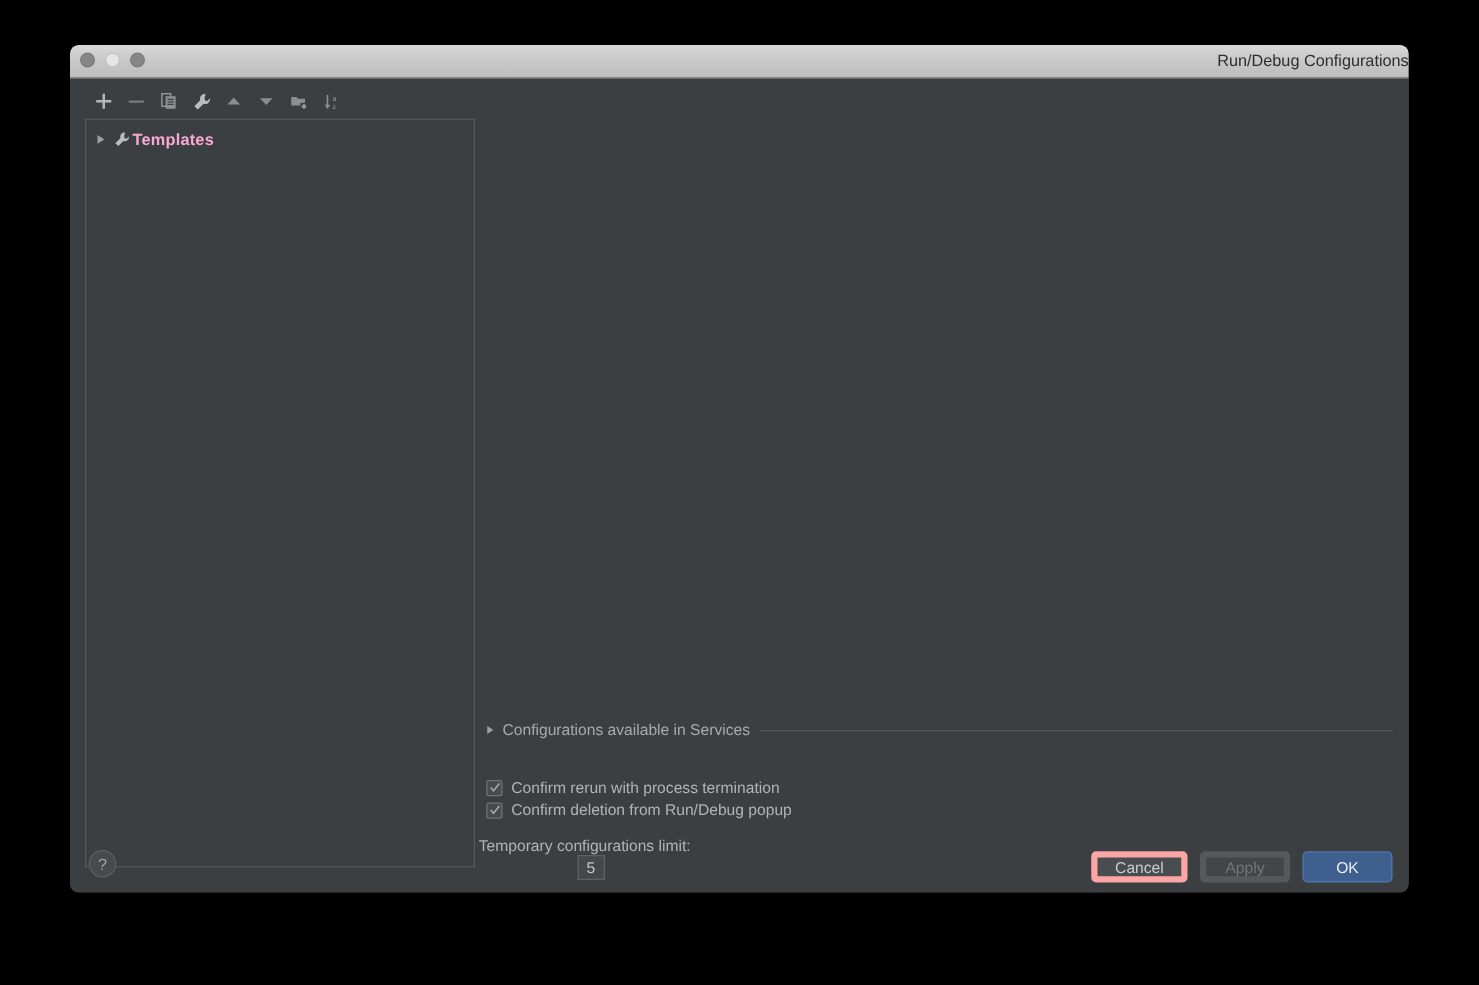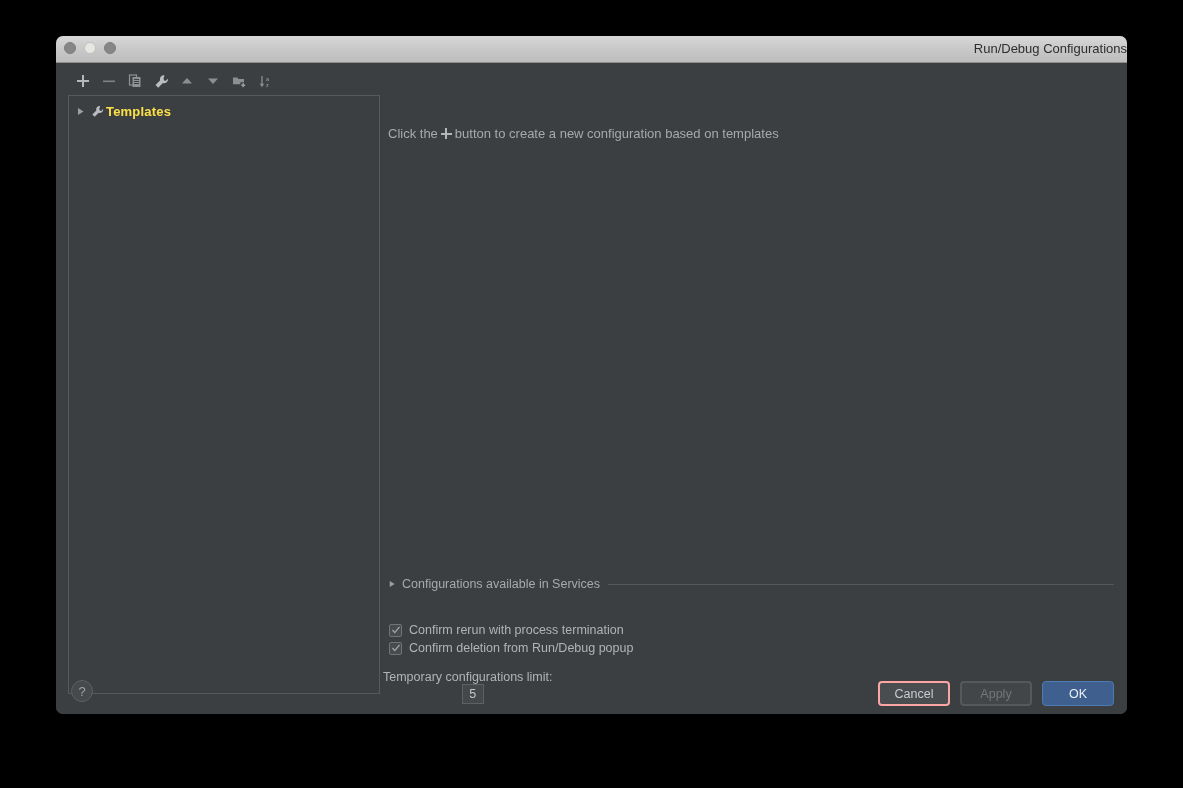--- a/index.html
+++ b/index.html
@@ -118,21 +118,21 @@
   }
   .tree-icon {
     width: 18px;
     display: flex;
     align-items: center;
     justify-content: center;
   }
   .tree-label {
     font-size: 13px;
     font-weight: bold;
-    color: #fde047;
+    color: #f9a8d4;
     letter-spacing: 0.2px;
   }
 
   
   .right-pane {
     position: absolute;
     left: 330px;
     top: 32px;
     right: 13px;
     bottom: 14px;
@@ -275,21 +275,21 @@
     min-width: 72px;
     height: 25px;
     padding: 0 14px;
     border-radius: 4px;
     font-size: 12.5px;
     display: flex;
     align-items: center;
     justify-content: center;
     box-sizing: border-box;
     cursor: default;
-    border: 2px solid #fca5a5;
+    border: 5px solid #fca5a5;
     background: #4a4d50;
     color: #c8ccd0;
   }
   .dlg-btn.disabled {
     color: #72767a;
     background: #434648;
     border-color: #55595c;
   }
   .dlg-btn.primary {
     background: #3f608f;
@@ -389,23 +389,20 @@
             <svg width="13" height="13" viewBox="0 0 16 16">
               <path d="M11.2 1.3a4.1 4.1 0 0 0-4.6 5.4L1.6 11.7l1.6 1.6 1.3 1.3 5-5a4.1 4.1 0 0 0 5.4-4.6l-2.3 2.3-1.9-.5-.5-1.9z" fill="#b9bdc0"></path>
             </svg>
           </span>
           <span class="tree-label">Templates</span>
         </div>
       </div>
 
       <div class="right-pane">
 
-        <div class="hint-text">
-          <span>Click the</span><span class="hint-plus"></span><span>button to create a new configuration based on templates</span>
-        </div>
 
         <div class="services-row">
           <span class="services-arrow">
             <svg width="8" height="8" viewBox="0 0 9 9">
                 <polygon points="2,1 7.5,4.5 2,8" fill="#9ba0a3"></polygon>
               </svg>
           </span>
           <span class="services-label">Configurations available in Services</span>
           <span class="services-line"></span>
         </div>

